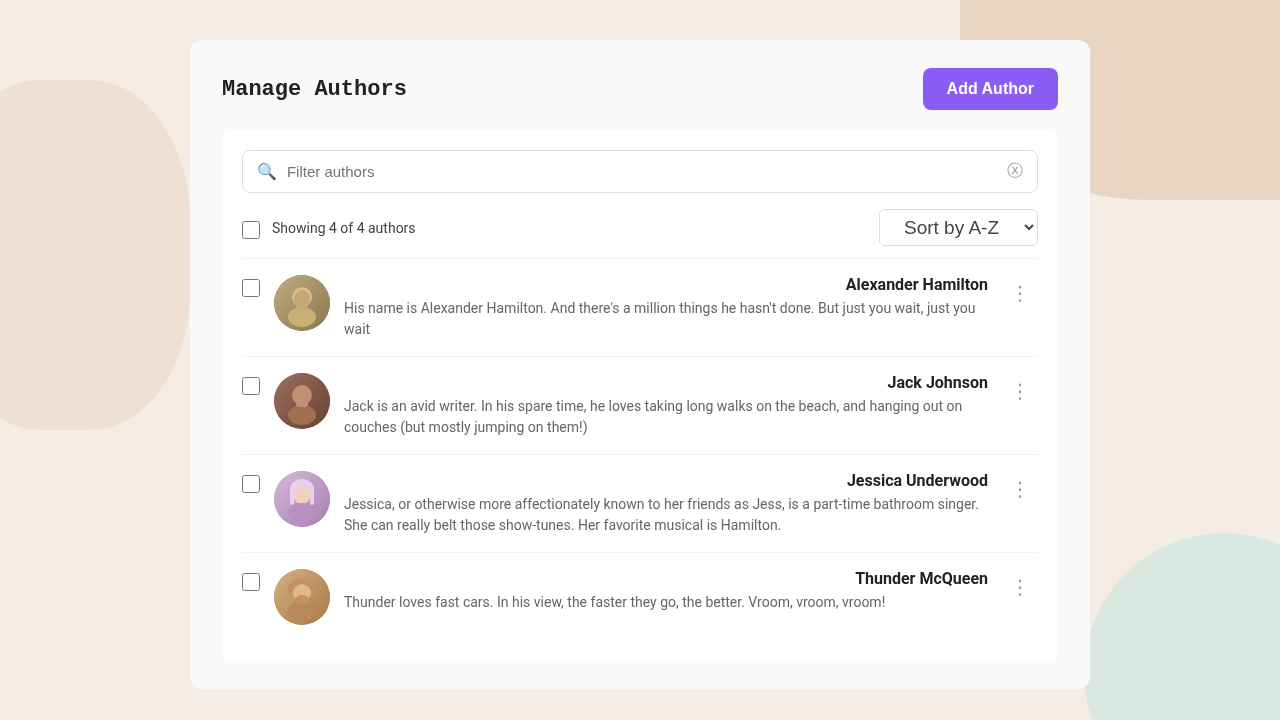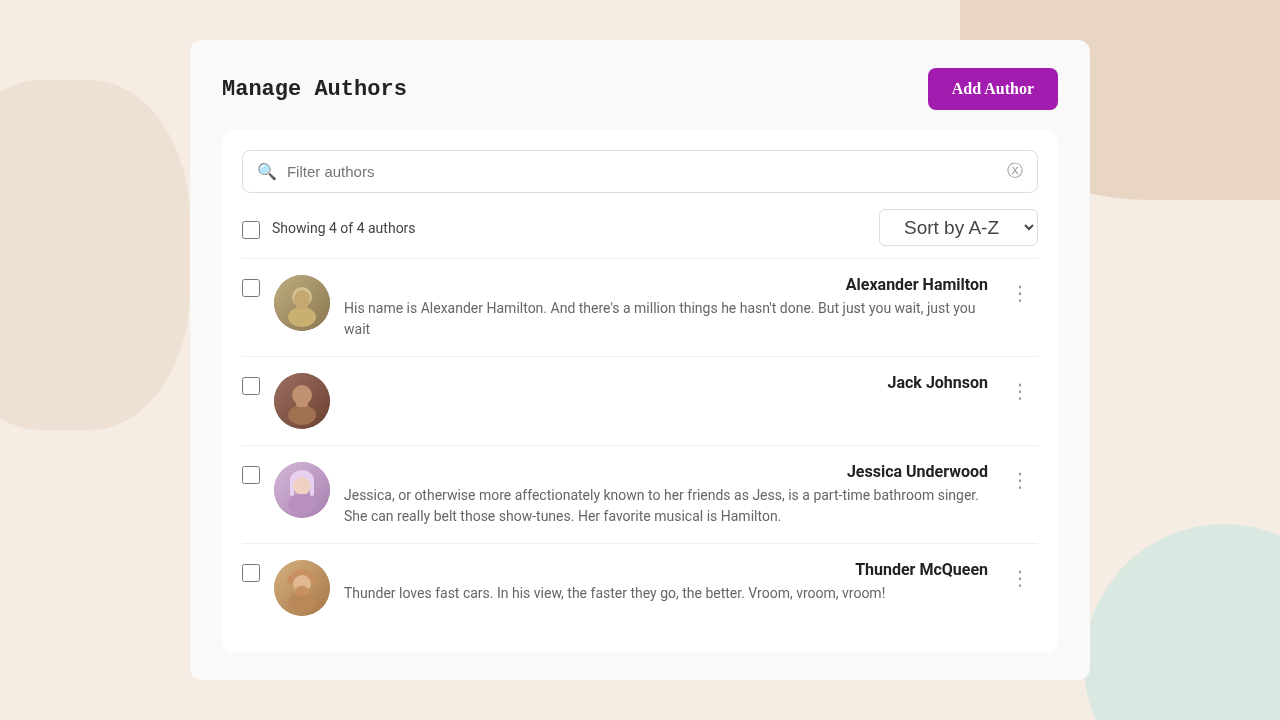--- a/index.html
+++ b/index.html
@@ -77,29 +77,28 @@
     }
 
     .card-header-title {
       font-size: 22px;
       font-weight: 700;
       color: #222;
       font-family: Liberation Mono, monospace;
     }
 
     .add-author-btn {
-      background-color: #a21caf;
+      background-color: #8b5cf6;
       color: white;
       border: none;
       border-radius: 8px;
       padding: 12px 24px;
       font-size: 16px;
       font-weight: 600;
       cursor: pointer;
-      font-family: Liberation Serif, serif;
     }
 
     .authors-panel {
       background: white;
       border-radius: 10px;
       padding: 20px;
     }
 
     .search-bar {
       display: flex;
@@ -306,20 +305,21 @@
                 </defs>
               <circle cx="28" cy="28" r="28" fill="url(#g2)"></circle>
               <circle cx="28" cy="22" r="10" fill="#c09070"></circle>
               <ellipse cx="28" cy="42" rx="14" ry="10" fill="#a07050"></ellipse>
               <ellipse cx="28" cy="24" rx="8" ry="9" fill="#c09070"></ellipse>
               <rect x="22" y="28" width="12" height="6" rx="3" fill="#c09070"></rect>
             </svg>
           </div>
           <div class="author-info">
             <div class="author-name">Jack Johnson</div>
+            <div class="author-bio">Jack is an avid writer. In his spare time, he loves taking long walks on the beach, and hanging out on couches (but mostly jumping on them!)</div>
           </div>
           <span class="author-actions">⋮</span>
         </div>
 
         <div class="author-row">
           <input type="checkbox" class="checkbox" style="">
           <div class="author-avatar avatar-underwood">
             <svg class="avatar-svg" viewBox="0 0 56 56" xmlns="http://www.w3.org/2000/svg">
               <defs>
                   <linearGradient id="g3" x1="0%" y1="0%" x2="100%" y2="100%">

